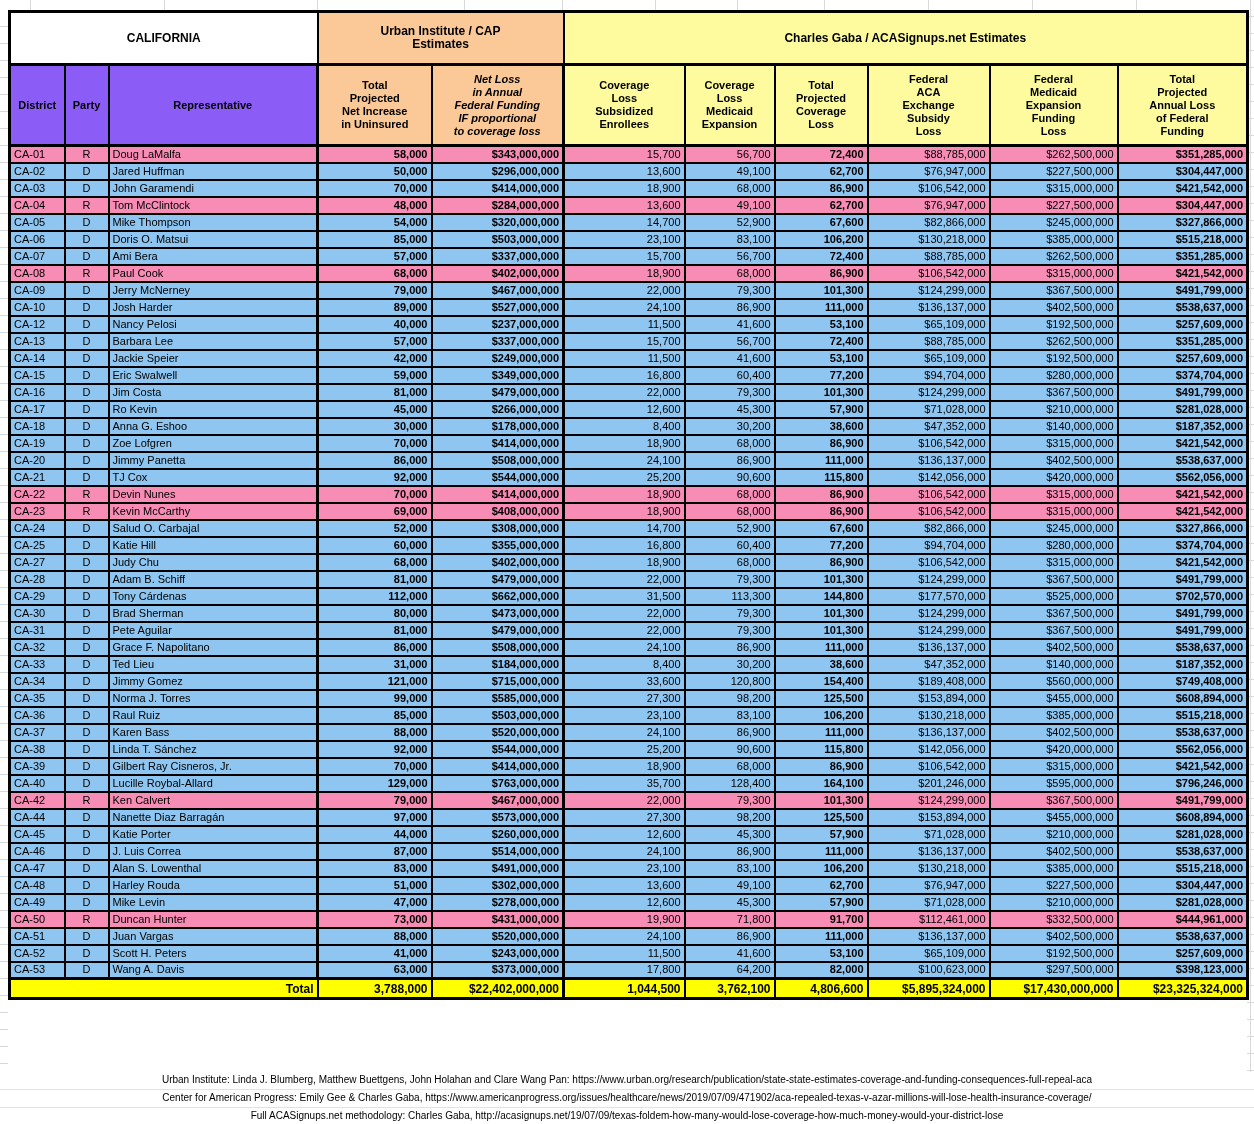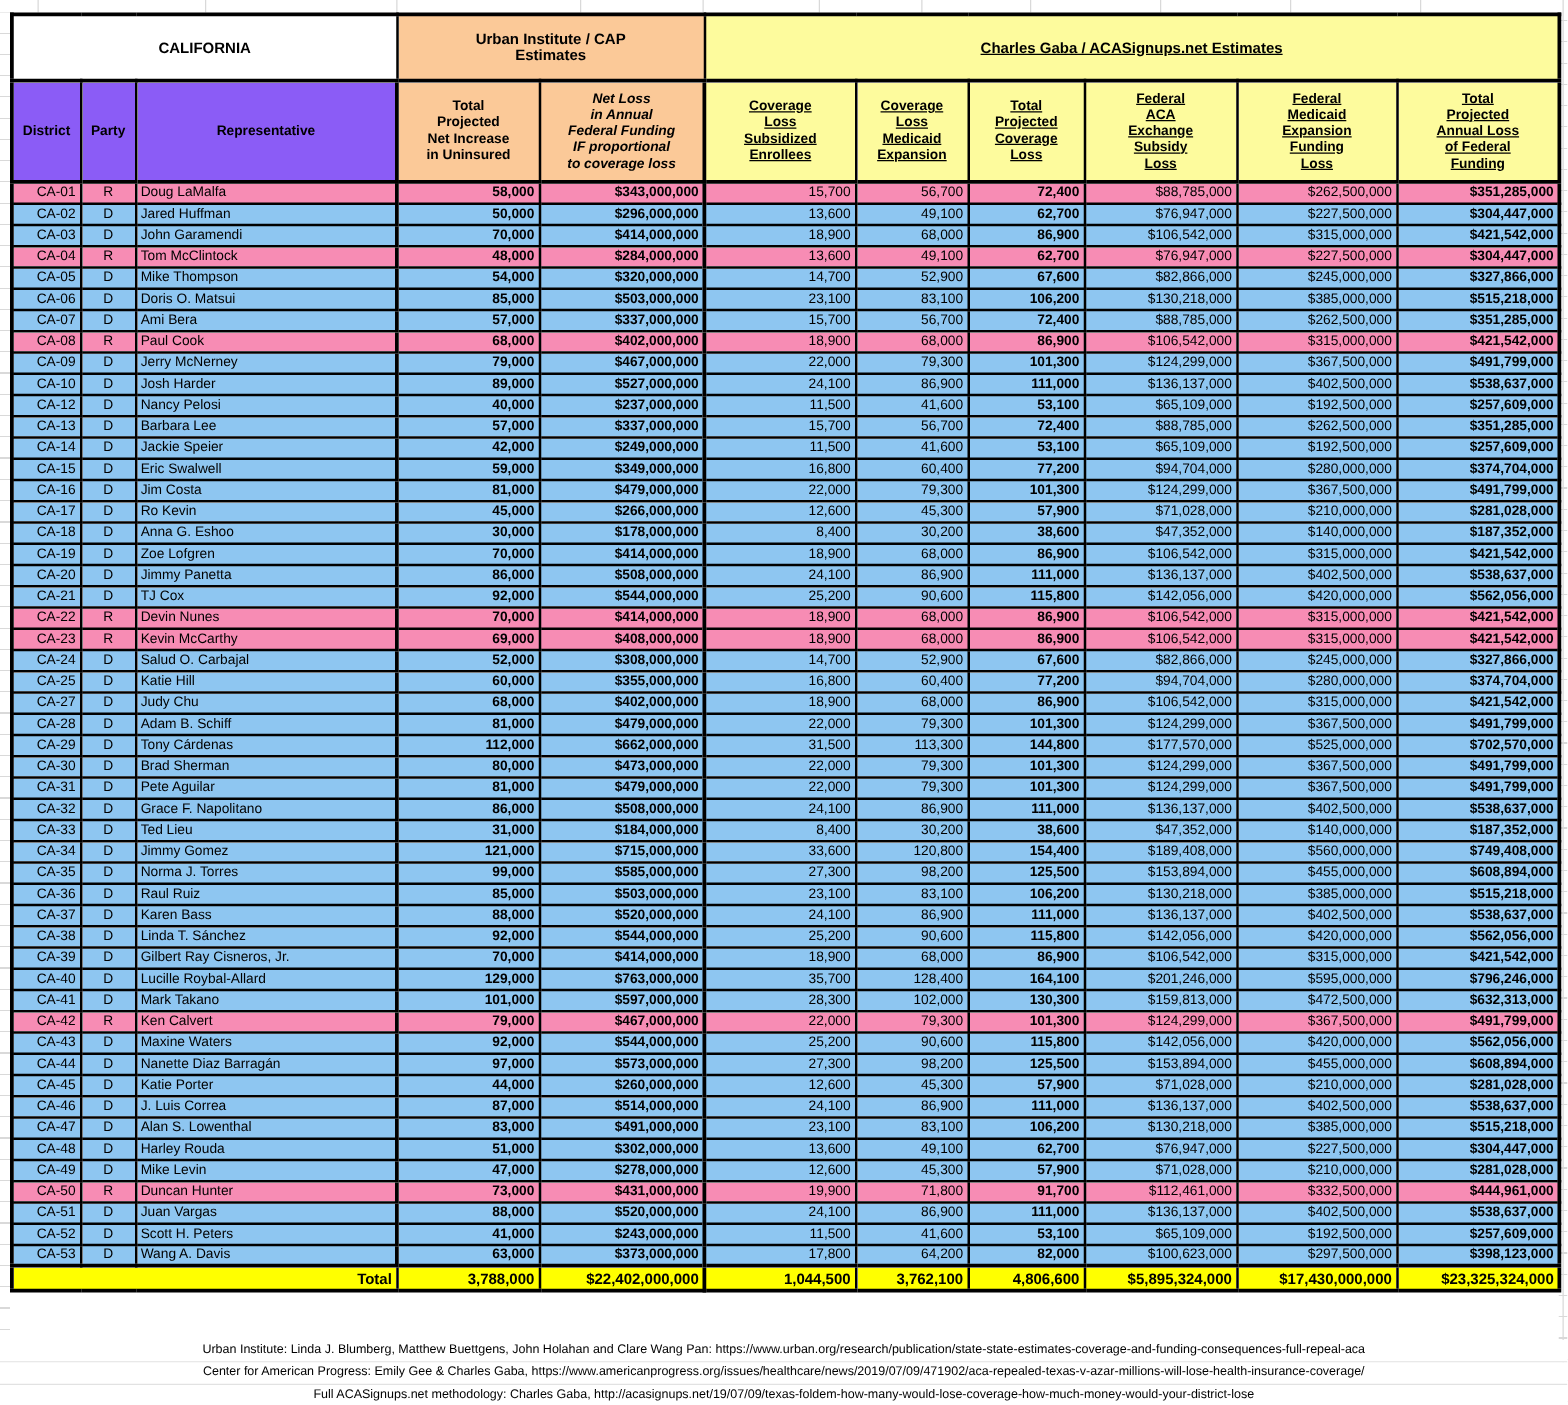--- a/index.html
+++ b/index.html
@@ -26,30 +26,30 @@
   th,td{
     border:2px solid #000;
     font-size:11px;line-height:13px;
     padding:0 3px;overflow:hidden;white-space:nowrap;
   }
   thead th{text-align:center;vertical-align:middle;font-weight:bold;white-space:pre-line;}
   .band1 th{height:50px;font-size:12px;border-bottom:3px solid #000000;}
   .band2 th{height:78px;border-bottom:3px solid #000;}
   .title-cell{font-size:20px;background:#ffffff;}
   .orange{background:#FBC998;}
-  .yellow{background:#FDFB9D;text-decoration:underline;}
+  .yellow{background:#FDFB9D;}
   .white{background:#8b5cf6;}
   .italic{font-style:italic;}
   .thick-r{border-right:3px solid #000 !important;}
 
   tbody tr{height:17px;}
   tbody td{vertical-align:middle;}
   tr.rep td{background:#F78CB4;}
   tr.dem td{background:#8EC6F1;}
-  .c-district{text-align:right;}
+  .c-district{text-align:left;}
   .c-party{text-align:center;}
   .c-rep{text-align:left;}
   .c-num{text-align:right;}
   .bd{font-weight:bold;}
 
   tr.total-row{height:20px;}
   tr.total-row td{background:#FFFF00;font-weight:bold;font-size:12px;line-height:14px;
     border-top:3px solid #000;border-bottom:3px solid #000;}
   .total-label{text-align:right;}
 
@@ -616,58 +616,32 @@
         <td class="c-rep thick-r">Lucille Roybal-Allard</td>
         <td class="c-num bd">129,000</td>
         <td class="c-num bd thick-r">$763,000,000</td>
         <td class="c-num">35,700</td>
         <td class="c-num">128,400</td>
         <td class="c-num bd">164,100</td>
         <td class="c-num">$201,246,000</td>
         <td class="c-num">$595,000,000</td>
         <td class="c-num bd">$796,246,000</td>
       </tr>
-      <tr class="dem">
-        <td class="c-district">CA-41</td>
-        <td class="c-party">D</td>
-        <td class="c-rep thick-r">Mark Takano</td>
-        <td class="c-num bd">101,000</td>
-        <td class="c-num bd thick-r">$597,000,000</td>
-        <td class="c-num">28,300</td>
-        <td class="c-num">102,000</td>
-        <td class="c-num bd">130,300</td>
-        <td class="c-num">$159,813,000</td>
-        <td class="c-num">$472,500,000</td>
-        <td class="c-num bd">$632,313,000</td>
-      </tr>
       <tr class="rep">
         <td class="c-district">CA-42</td>
         <td class="c-party">R</td>
         <td class="c-rep thick-r">Ken Calvert</td>
         <td class="c-num bd">79,000</td>
         <td class="c-num bd thick-r">$467,000,000</td>
         <td class="c-num">22,000</td>
         <td class="c-num">79,300</td>
         <td class="c-num bd">101,300</td>
         <td class="c-num">$124,299,000</td>
         <td class="c-num">$367,500,000</td>
         <td class="c-num bd">$491,799,000</td>
-      </tr>
-      <tr class="dem">
-        <td class="c-district">CA-43</td>
-        <td class="c-party">D</td>
-        <td class="c-rep thick-r">Maxine Waters</td>
-        <td class="c-num bd">92,000</td>
-        <td class="c-num bd thick-r">$544,000,000</td>
-        <td class="c-num">25,200</td>
-        <td class="c-num">90,600</td>
-        <td class="c-num bd">115,800</td>
-        <td class="c-num">$142,056,000</td>
-        <td class="c-num">$420,000,000</td>
-        <td class="c-num bd">$562,056,000</td>
       </tr>
       <tr class="dem">
         <td class="c-district">CA-44</td>
         <td class="c-party">D</td>
         <td class="c-rep thick-r">Nanette Diaz Barragán</td>
         <td class="c-num bd">97,000</td>
         <td class="c-num bd thick-r">$573,000,000</td>
         <td class="c-num">27,300</td>
         <td class="c-num">98,200</td>
         <td class="c-num bd">125,500</td>

